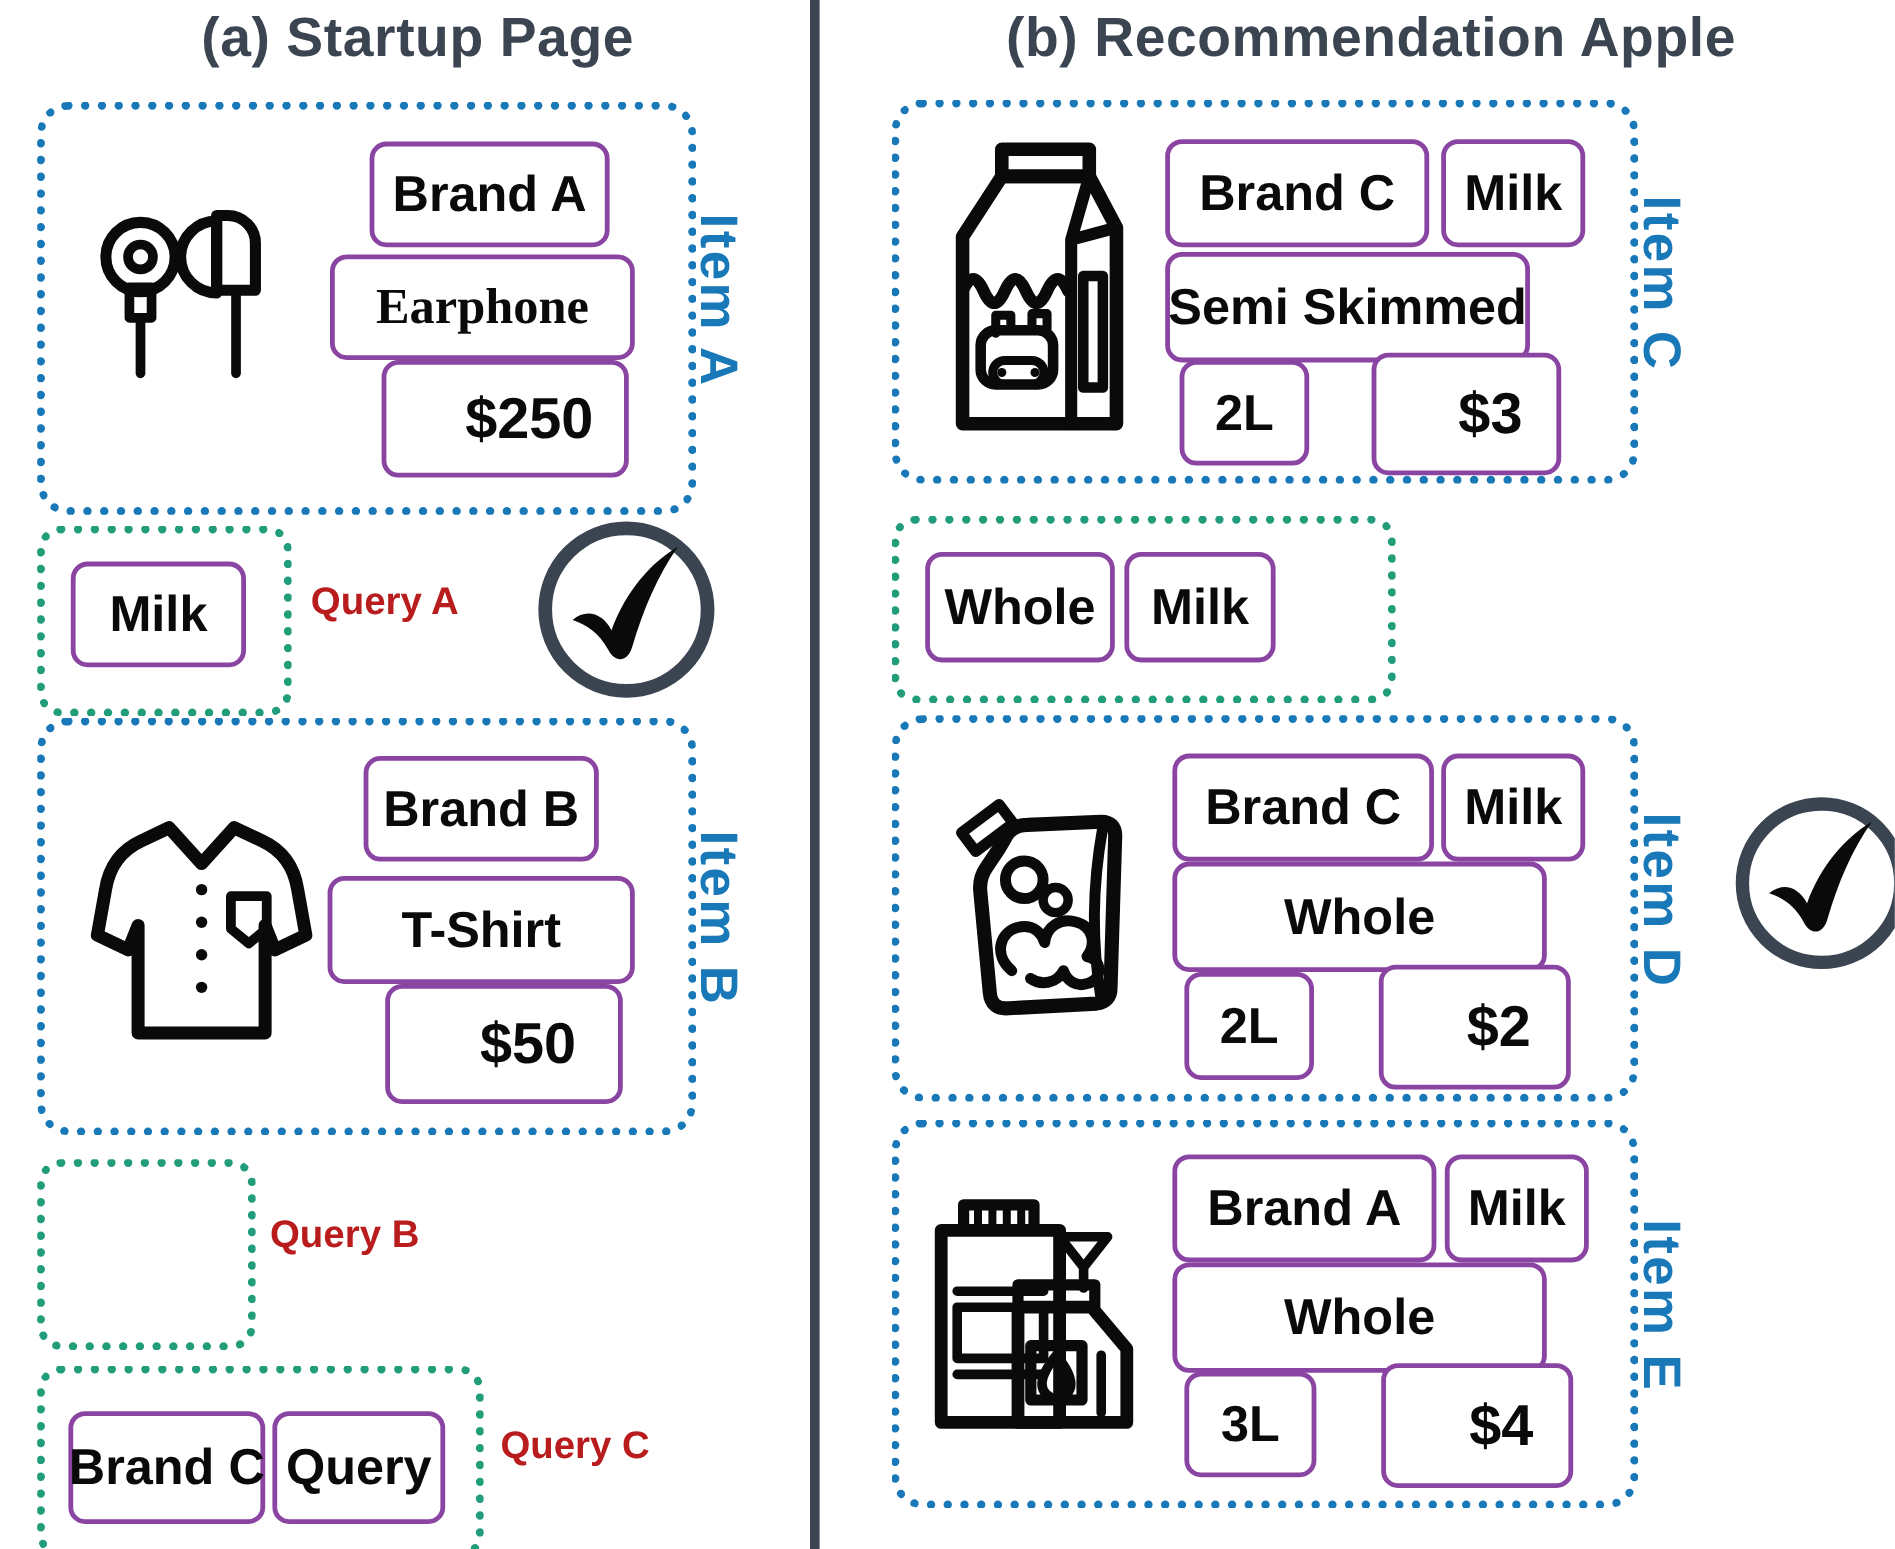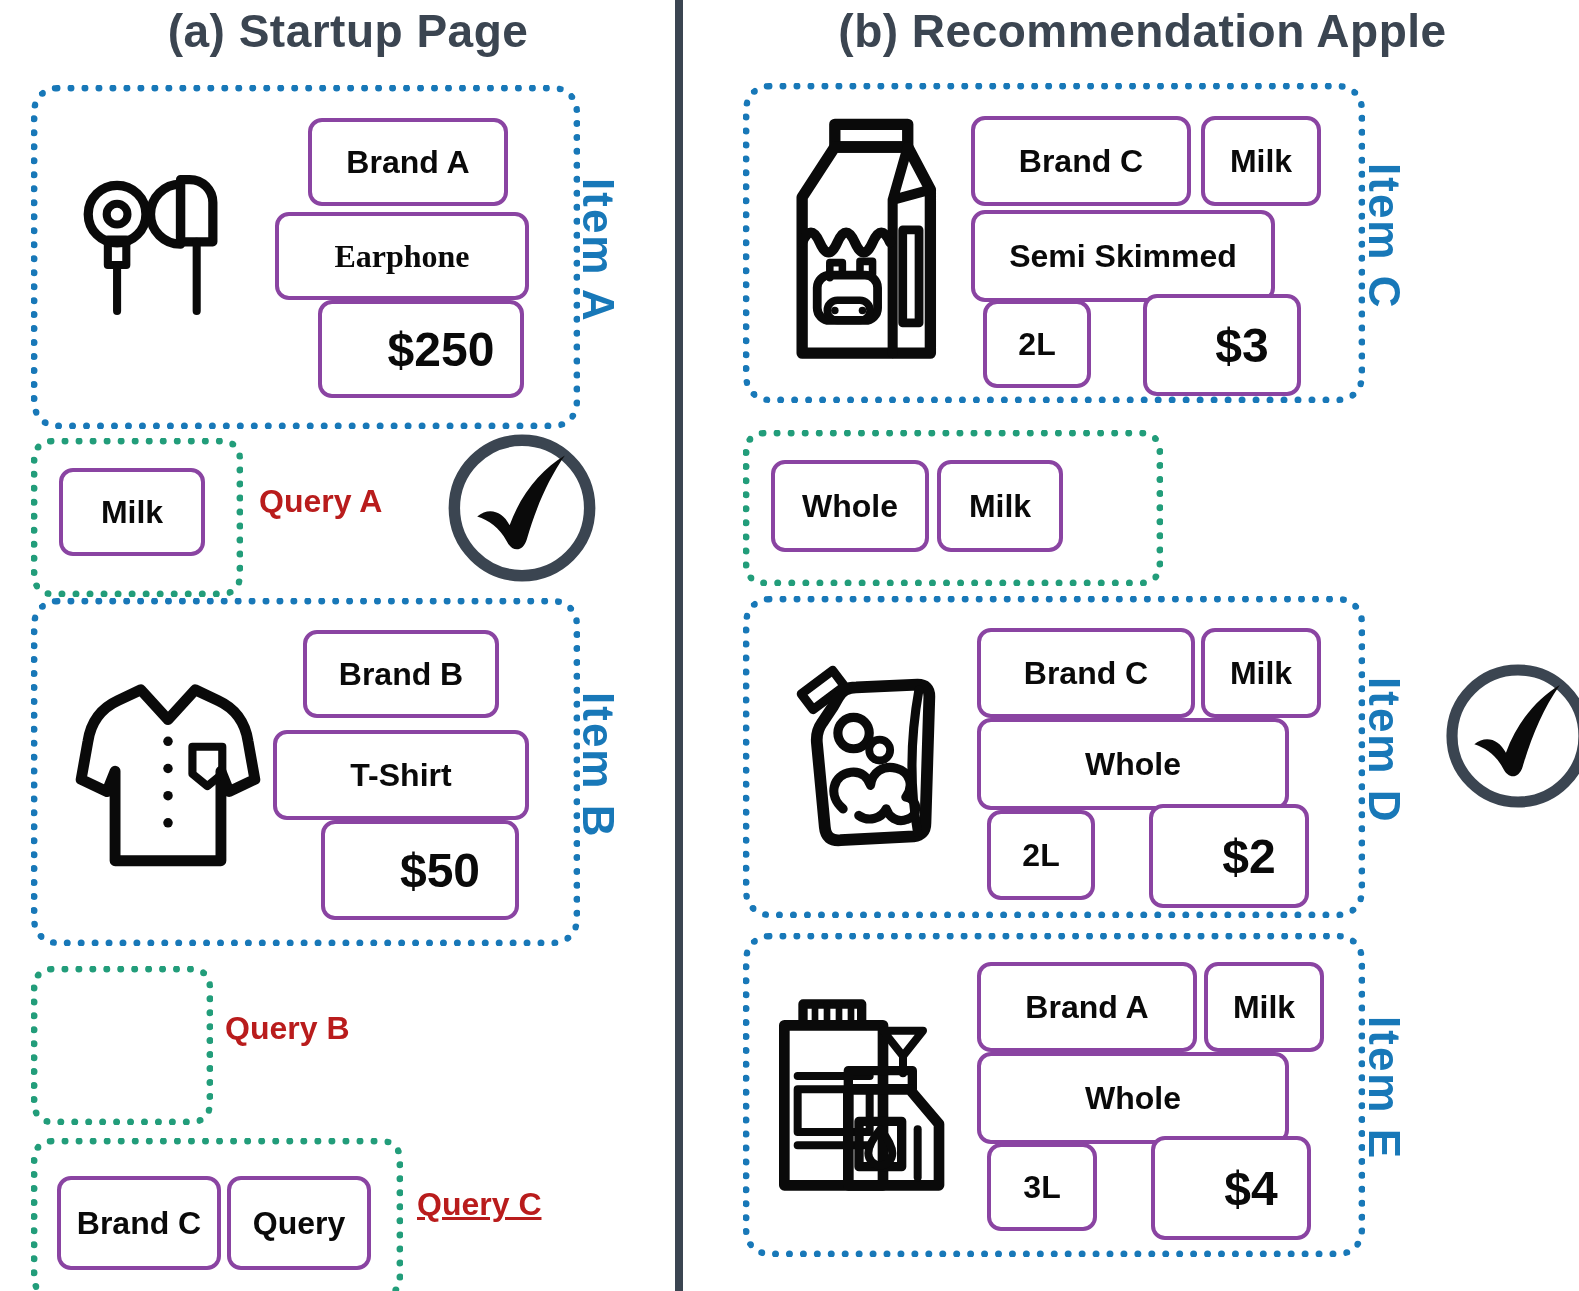--- a/index.html
+++ b/index.html
@@ -34,21 +34,21 @@
     border-radius:20px;
     background:#ffffff;
   }
   .chip{
     position:absolute;
     border:4px solid #8a44a2;
     border-radius:14px;
     background:#ffffff;
     display:flex;align-items:center;justify-content:center;
     font-weight:bold;color:#0a0a0a;
-    font-size:32px;white-space:nowrap;
+    font-size:42px;white-space:nowrap;
   }
   .chip.price{font-size:48px;padding-left:40px;}
   .v-label{
     position:absolute;
     writing-mode:vertical-rl;
     display:flex;align-items:center;justify-content:center;
     color:#1878b8;font-weight:bold;font-size:44px;letter-spacing:2px;
     width:54px;
   }
   .q-label{
@@ -108,21 +108,21 @@
   <div class="chip" style="left:252px;top:730px;width:248px;height:82px;">T-Shirt</div>
   <div class="chip price" style="left:300px;top:820px;width:150px;height:92px;">$50</div>
   <div class="v-label" style="left:550px;top:598px;height:334px;">Item B</div>
 
   <div class="query-box" style="left:10px;top:966px;width:168px;height:145px;"></div>
   <span class="q-label" style="left:204px;top:1010px;">Query B</span>
 
   <div class="query-box" style="left:10px;top:1138px;width:358px;height:147px;"></div>
   <div class="chip" style="left:36px;top:1176px;width:156px;height:86px;">Brand C</div>
   <div class="chip" style="left:206px;top:1176px;width:136px;height:86px;">Query</div>
-  <span class="q-label" style="left:396px;top:1186px;text-decoration:underline;">Query C</span>
+  <span class="q-label" style="left:396px;top:1186px;">Query C</span>
 
   <div class="panel-title pt-right">(b) Recommendation Apple</div>
 
   <div class="item-box" style="left:722px;top:83px;width:608px;height:306px;"></div>
   <svg class="icon-svg" style="left:756px;top:110px;" width="176" height="260" viewBox="0 0 140 200">
     <g fill="none" stroke="#0a0a0a" stroke-linejoin="round" stroke-linecap="round">
       <rect x="46" y="8" width="58" height="18" stroke-width="9"></rect>
       <path d="M46,26 L20,66 L20,190 L122,190 L122,60 L104,26 Z" stroke-width="9"></path>
       <path d="M92,68 L92,190 M92,68 L104,26 M92,68 L122,60" stroke-width="8"></path>
       <path d="M20,102 q7,-16 14,0 q7,16 14,0 q7,-16 14,0 q7,16 14,0 q7,-16 14,0" stroke-width="8"></path>

